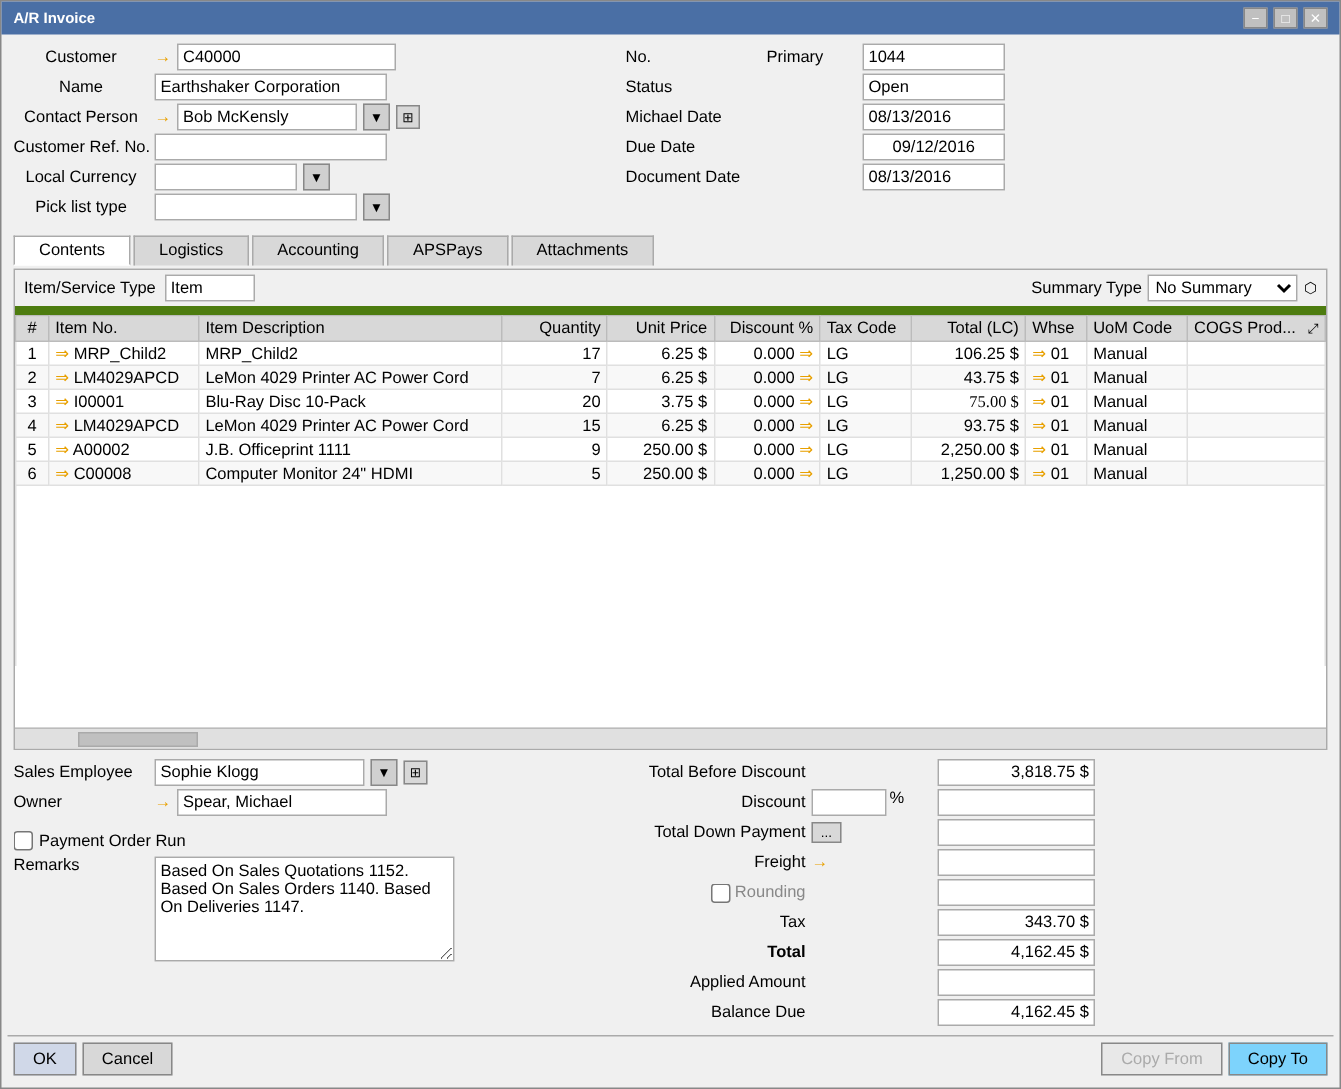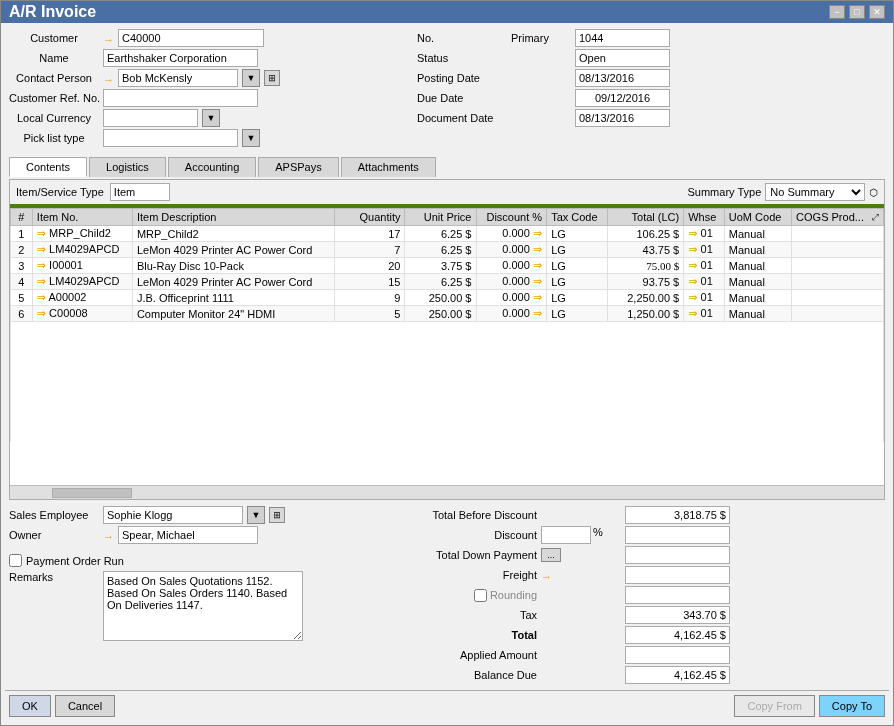--- a/index.html
+++ b/index.html
@@ -1,31 +1,31 @@
 <!DOCTYPE html>
 <html><head>
   <meta charset="utf-8">
   <style>
     * { box-sizing: border-box; margin: 0; padding: 0; font-family: Arial, sans-serif; font-size: 11px; }
     body { background: #f0f0f0; width: 894px; height: 726px; overflow: hidden; }
     .window { width: 894px; height: 726px; background: #f0f0f0; border: 1px solid #888; display: flex; flex-direction: column; }
     .titlebar { background: #4a6fa5; color: white; padding: 4px 8px; display: flex; justify-content: space-between; align-items: center; height: 22px; }
-    .titlebar-title { font-size: 16px; font-weight: bold; }
+    .titlebar-title { font-size: 10px; font-weight: bold; }
     .titlebar-buttons { display: flex; gap: 4px; }
     .titlebar-btn { width: 16px; height: 14px; background: #c0c0c0; border: 1px solid #888; font-size: 9px; display: flex; align-items: center; justify-content: center; cursor: pointer; }
     .main-content { flex: 1; display: flex; flex-direction: column; padding: 4px; gap: 2px; overflow: hidden; }
     .form-row { display: flex; align-items: center; margin-bottom: 2px; gap: 4px; }
     .form-label { width: 90px; text-align: center; color: #000; white-space: nowrap; }
     .form-input { height: 18px; border: 1px solid #aaa; background: white; padding: 1px 3px; }
     .dropdown-arrow { background: #d0d0d0; border: 1px solid #888; height: 18px; width: 18px; display: inline-flex; align-items: center; justify-content: center; font-size: 9px; cursor: pointer; }
     .tabs { display: flex; gap: 0; margin: 4px 0 0 0; }
     .tab { padding: 3px 16px; border: 1px solid #aaa; border-bottom: none; background: #d8d8d8; cursor: pointer; margin-right: 2px; font-size: 11px; }
     .tab.active { background: white; border-bottom: 1px solid white; }
     .tab-content { border: 1px solid #aaa; background: white; flex: 1; display: flex; flex-direction: column; overflow: hidden; }
-    .item-type-row { display: flex; align-items: center; padding: 3px 6px; border-bottom: 4px solid #4d7c0f; background: #f0f0f0; }
+    .item-type-row { display: flex; align-items: center; padding: 3px 6px; border-bottom: 6px solid #4d7c0f; background: #f0f0f0; }
     .item-type-label { margin-right: 6px; }
     .item-type-input { height: 18px; width: 60px; border: 1px solid #aaa; background: white; padding: 1px 3px; }
     .summary-type { margin-left: auto; display: flex; align-items: center; gap: 4px; }
     .summary-select { height: 18px; border: 1px solid #aaa; background: white; width: 100px; }
     .table-container { flex: 1; overflow: hidden; }
     table { width: 100%; border-collapse: collapse; font-size: 11px; }
     th { background: #d8d8d8; border: 1px solid #bbb; padding: 2px 4px; text-align: left; font-weight: normal; white-space: nowrap; }
     td { border: 1px solid #e0e0e0; padding: 1px 4px; white-space: nowrap; overflow: hidden; }
     tr:nth-child(even) { background: #f8f8f8; }
     .scrollbar-area { height: 14px; background: #e0e0e0; border-top: 1px solid #bbb; display: flex; align-items: center; padding: 0 2px; }
@@ -116,21 +116,21 @@
 
       <div style="flex:1; display:grid; grid-template-columns: 90px 60px 100px; gap:2px 4px; align-items:center; align-content:start; padding-left:60px;">
         <span>No.</span>
         <span style="font-size:11px;">Primary</span>
         <input class="form-input" style="width: 95px;" value="1044">
 
         <span>Status</span>
         <span></span>
         <input class="form-input" style="width: 95px;" value="Open">
 
-        <span>Posting Date</span>
+        <span>Michael Date</span>
         <span></span>
         <input class="form-input" style="width: 95px;" value="08/13/2016">
 
         <span>Due Date</span>
         <span></span>
         <input class="form-input" style="width: 95px; text-align: center;" value="09/12/2016">
 
         <span>Document Date</span>
         <span></span>
         <input class="form-input" style="width: 95px;" value="08/13/2016">

